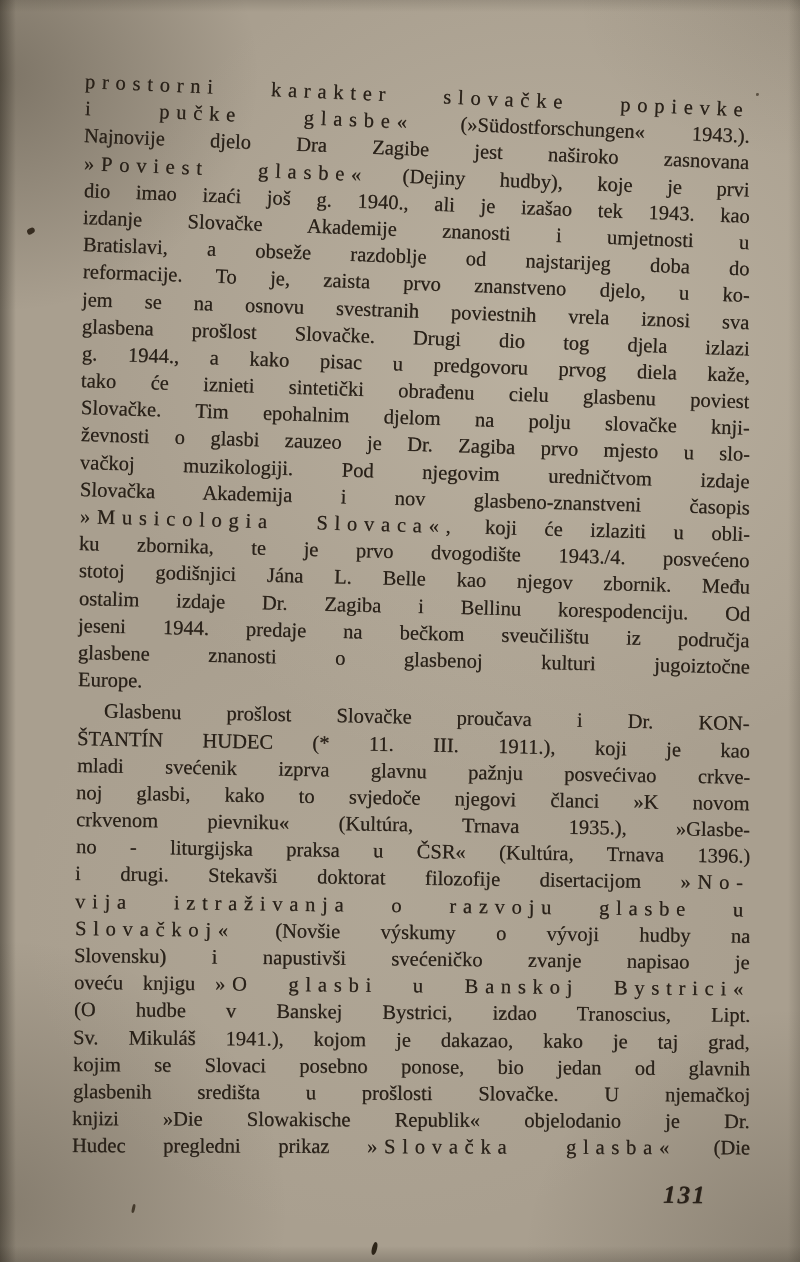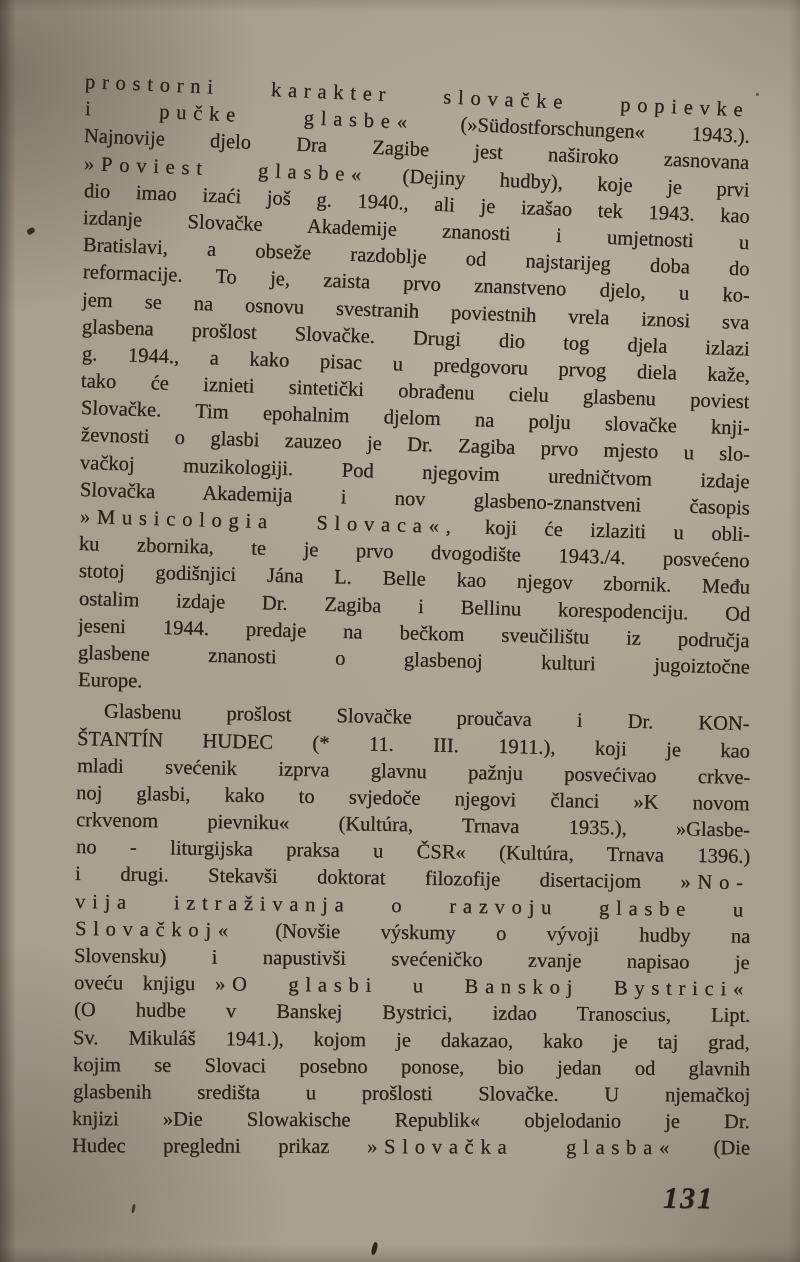--- a/index.html
+++ b/index.html
@@ -48,21 +48,21 @@
   
   .line{white-space:normal;overflow:hidden;}
   .line.end{text-align-last:left;}
   .line.indent{text-indent:27px;}
   .sp{letter-spacing:.33em;word-spacing:.4em;}
   .page-number{
     position:absolute;
     left:663px; top:1181px;
     font-style:italic;
     font-weight:bold;
-    font-size:30px;
+    font-size:25px;
     letter-spacing:2px;
     color:var(--ink);
     text-shadow:0.3px 0.3px 0.7px rgba(38,30,20,.7);
     transform:rotate(0.6deg);
   }
   .speck{position:absolute;background:#362c20;border-radius:50% 50% 60% 40%;}
   .speck.s1{left:27px;top:228px;width:8px;height:6px;transform:rotate(-25deg);}
   .speck.s2{left:132px;top:1204px;width:3px;height:9px;border-radius:40%;transform:rotate(12deg);background:#443a2c;}
   .speck.s3{left:372px;top:1242px;width:5px;height:13px;border-radius:45%;transform:rotate(14deg);background:#2e2519;}
   .speck.s4{left:756px;top:93px;width:3px;height:3px;background:#5d5344;}

